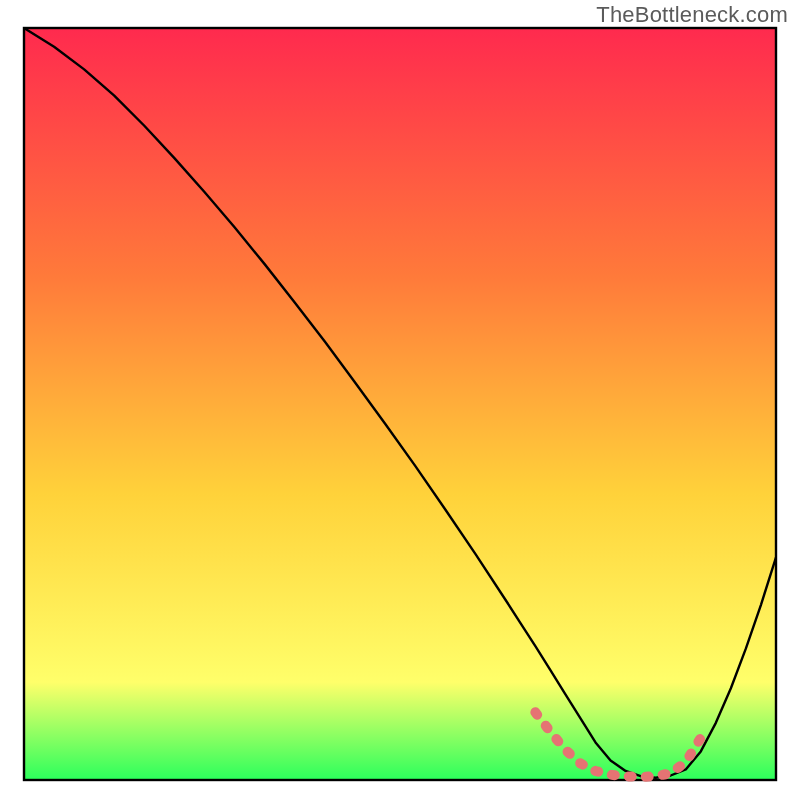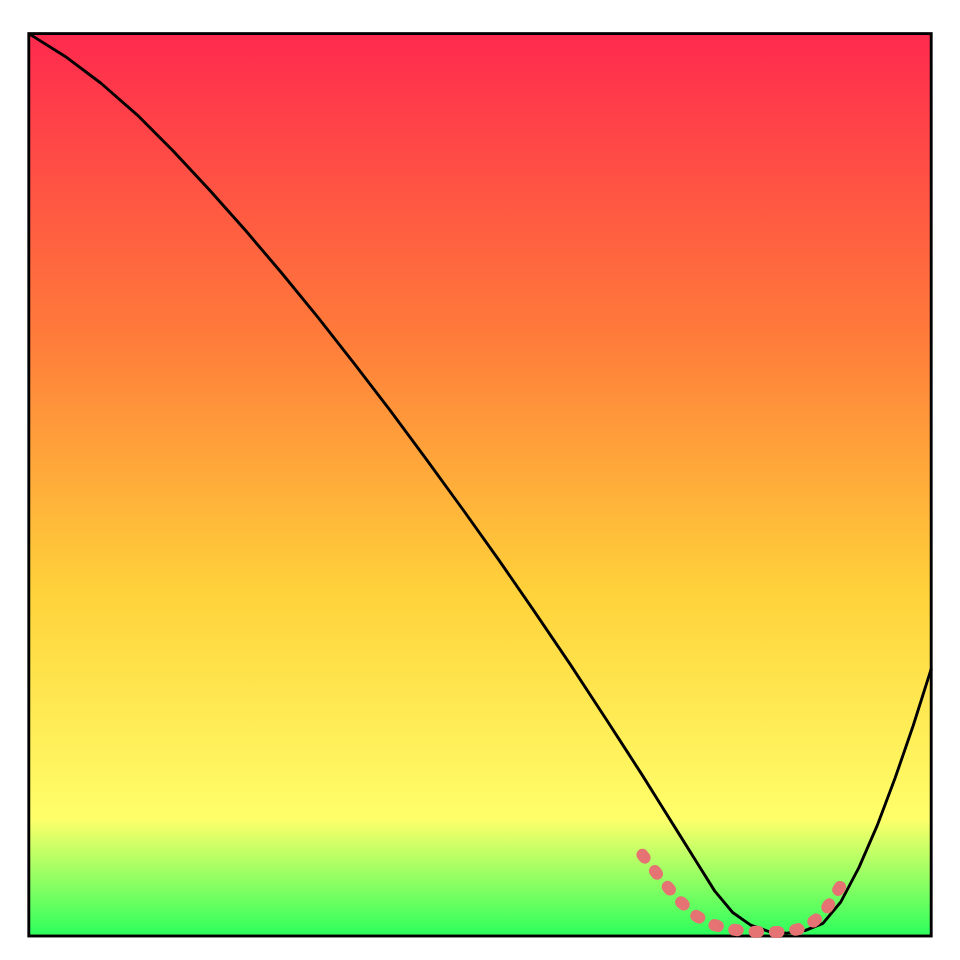--- a/index.html
+++ b/index.html
@@ -30,20 +30,21 @@
   svg.plot {
     position: absolute;
     top: 0;
     left: 0;
   }
 </style>
 </head>
 <body>
 
 <div class="chart-container">
+  <div class="watermark">TheBottleneck.com</div>
 
   <svg class="plot" width="800" height="800" viewBox="0 0 800 800" preserveAspectRatio="none">
     <defs>
       <linearGradient id="bg-grad" x1="0" y1="0" x2="0" y2="1">
         <stop id="stop-top" offset="0%" stop-color="#ff2a4e"></stop>
         <stop id="stop-mid-upper" offset="33%" stop-color="#ff7a3a"></stop>
         <stop id="stop-mid" offset="62%" stop-color="#ffd23a"></stop>
         <stop id="stop-mid-lower" offset="87%" stop-color="#ffff6a"></stop>
         <stop id="stop-bottom" offset="100%" stop-color="#2bff5c"></stop>
       </linearGradient>

